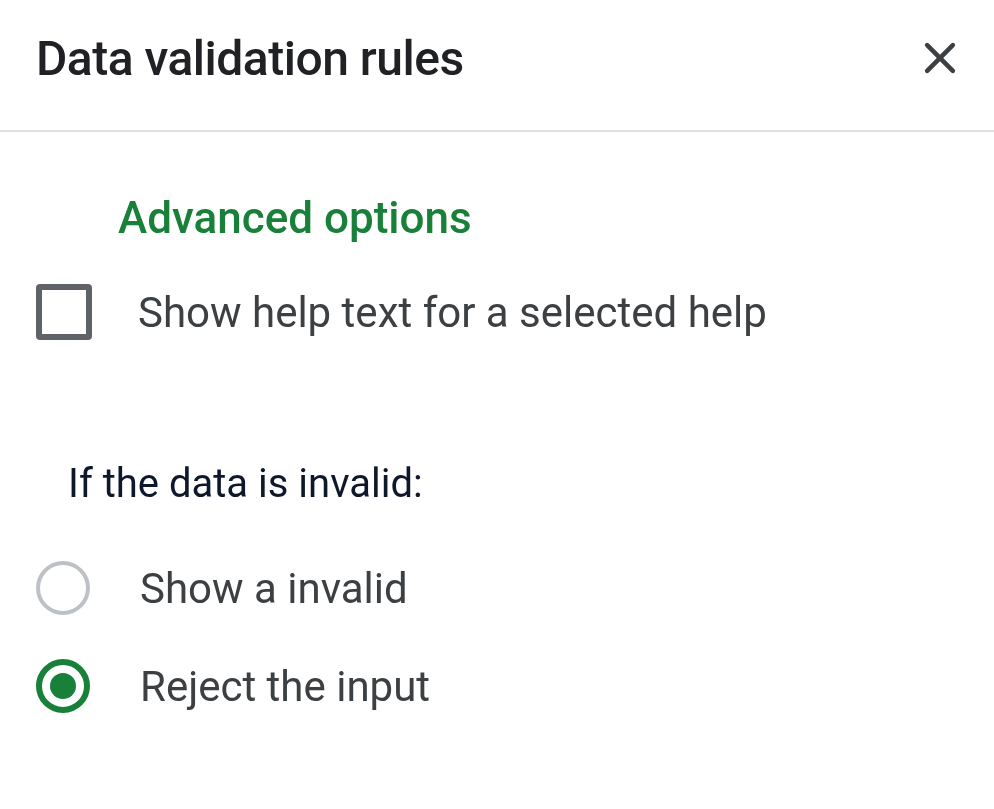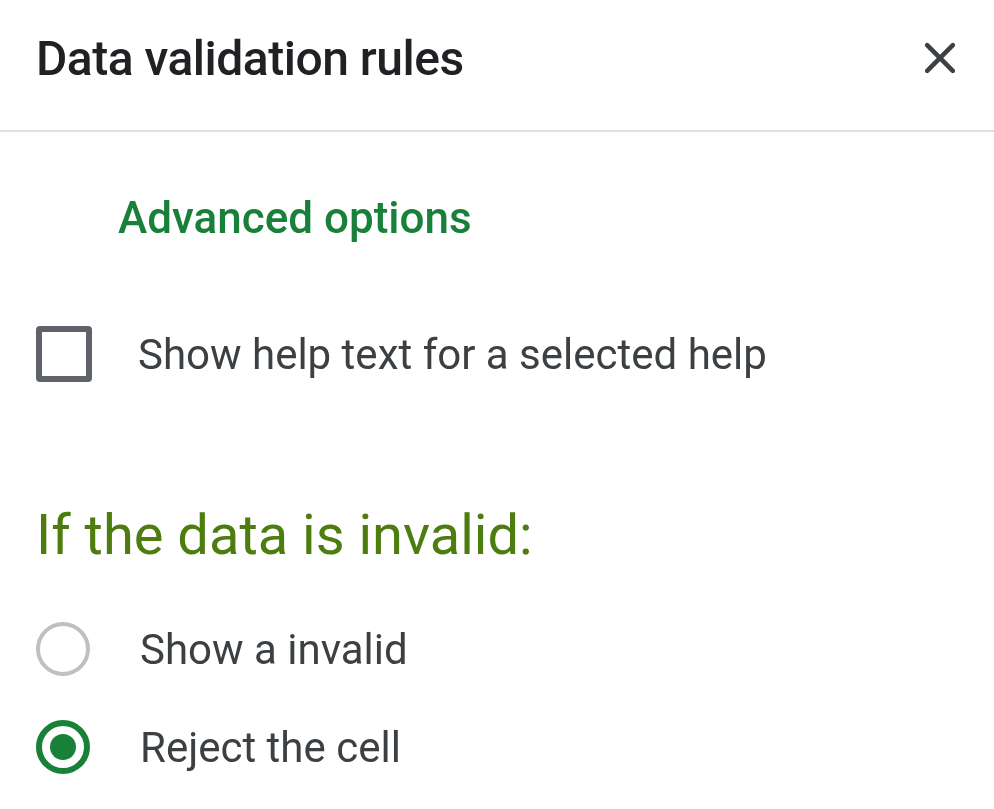--- a/index.html
+++ b/index.html
@@ -45,21 +45,21 @@
       height: 44px;
     }
     .content {
       padding: 60px 36px 0 36px;
     }
     .advanced-label {
       font-size: 44px;
       font-weight: 500;
       color: #188038;
       margin-left: 82px;
-      margin-bottom: 82px;
+      margin-bottom: 40px;
       cursor: pointer;
     }
     .checkbox-row {
       display: flex;
       align-items: center;
       margin-bottom: 120px;
     }
     .checkbox {
       width: 56px;
       height: 56px;
@@ -68,23 +68,24 @@
       background: #ffffff;
       cursor: pointer;
       flex-shrink: 0;
     }
     .checkbox-label {
       font-size: 42px;
       color: #3c4043;
       margin-left: 46px;
     }
     .section-label {
-      font-size: 56px;
-      color: #4d7c0f;
+      font-size: 40px;
+      color: #0f172a;
       margin-bottom: 54px;
+      margin-left: 32px;
     }
     .radio-row {
       display: flex;
       align-items: center;
       margin-bottom: 44px;
     }
     .radio {
       width: 54px;
       height: 54px;
       border-radius: 50%;
@@ -140,16 +141,16 @@
 
     <div class="section-label">If the data is invalid:</div>
 
     <div class="radio-row">
       <div class="radio unselected"></div>
       <div class="radio-label">Show a invalid</div>
     </div>
 
     <div class="radio-row">
       <div class="radio selected"></div>
-      <div class="radio-label">Reject the cell</div>
+      <div class="radio-label">Reject the input</div>
     </div>
   </div>
 </div>
 
 </body></html>

